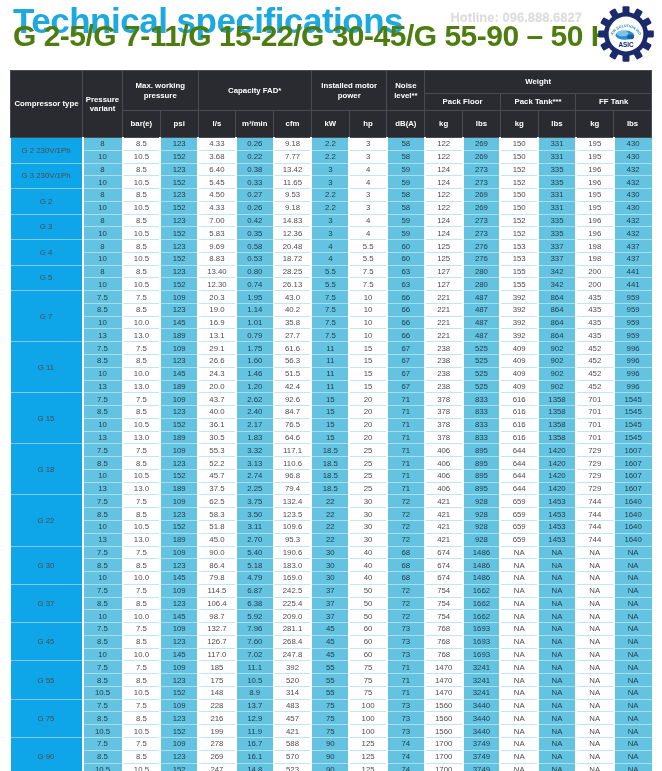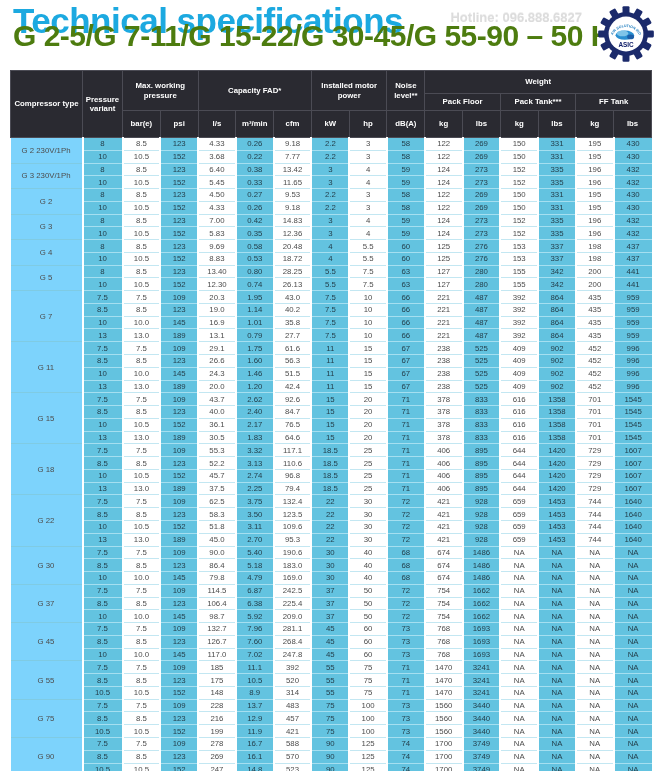--- a/index.html
+++ b/index.html
@@ -42,21 +42,21 @@
   }
   td.cyan {
     background: #63c3e0; color: #24404d;
     border-left: 2px solid #ffffff; border-bottom: 1px solid #a5dff0;
   }
   td.white {
     background: #ffffff; color: #4d4d4d;
     border-left: 2px solid #ffffff; border-bottom: 1px solid #c3e7f2;
   }
   td.type-cell {
-    background: #7dd3fc; color: #4d4d4d;
+    background: #0ea5e9; color: #4d4d4d;
     border-bottom: 1px solid #7fcbe3; text-align: center;
   }
 </style>
 </head>
 <body>
 
 <div class="page">
 
   <div class="title">Technical specifications</div>
   <div class="subtitle">G 2-5/G 7-11/G 15-22/G 30-45/G 55-90 – 50 Hz</div>

